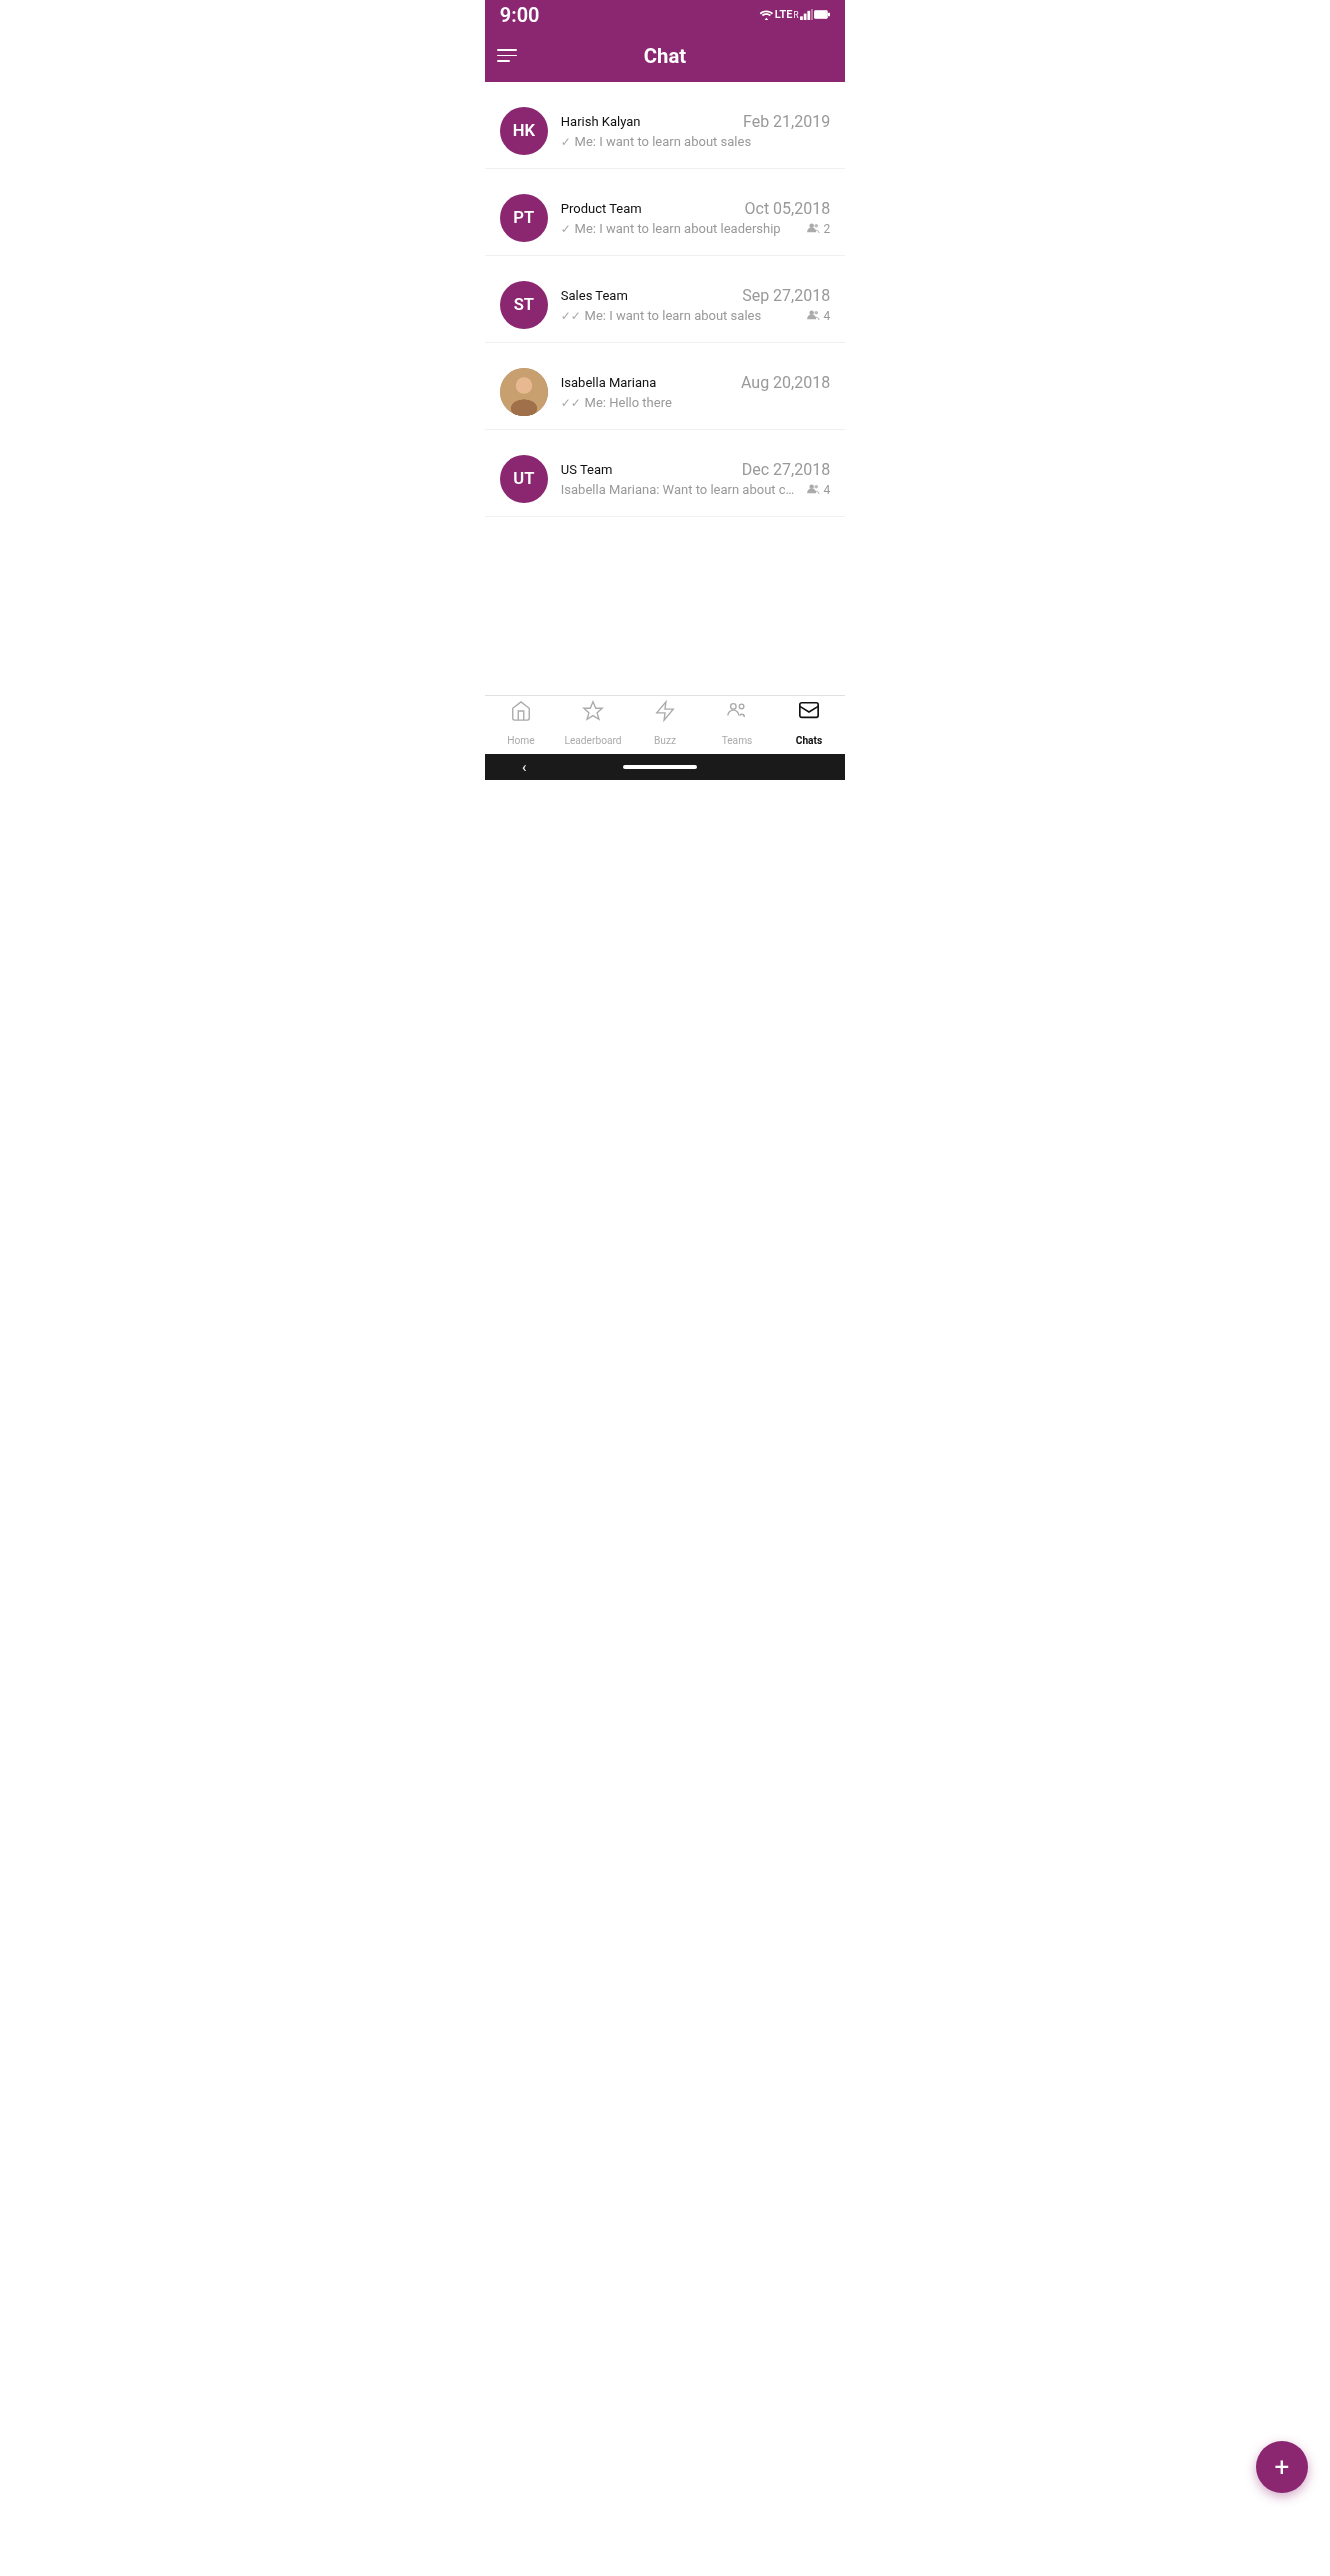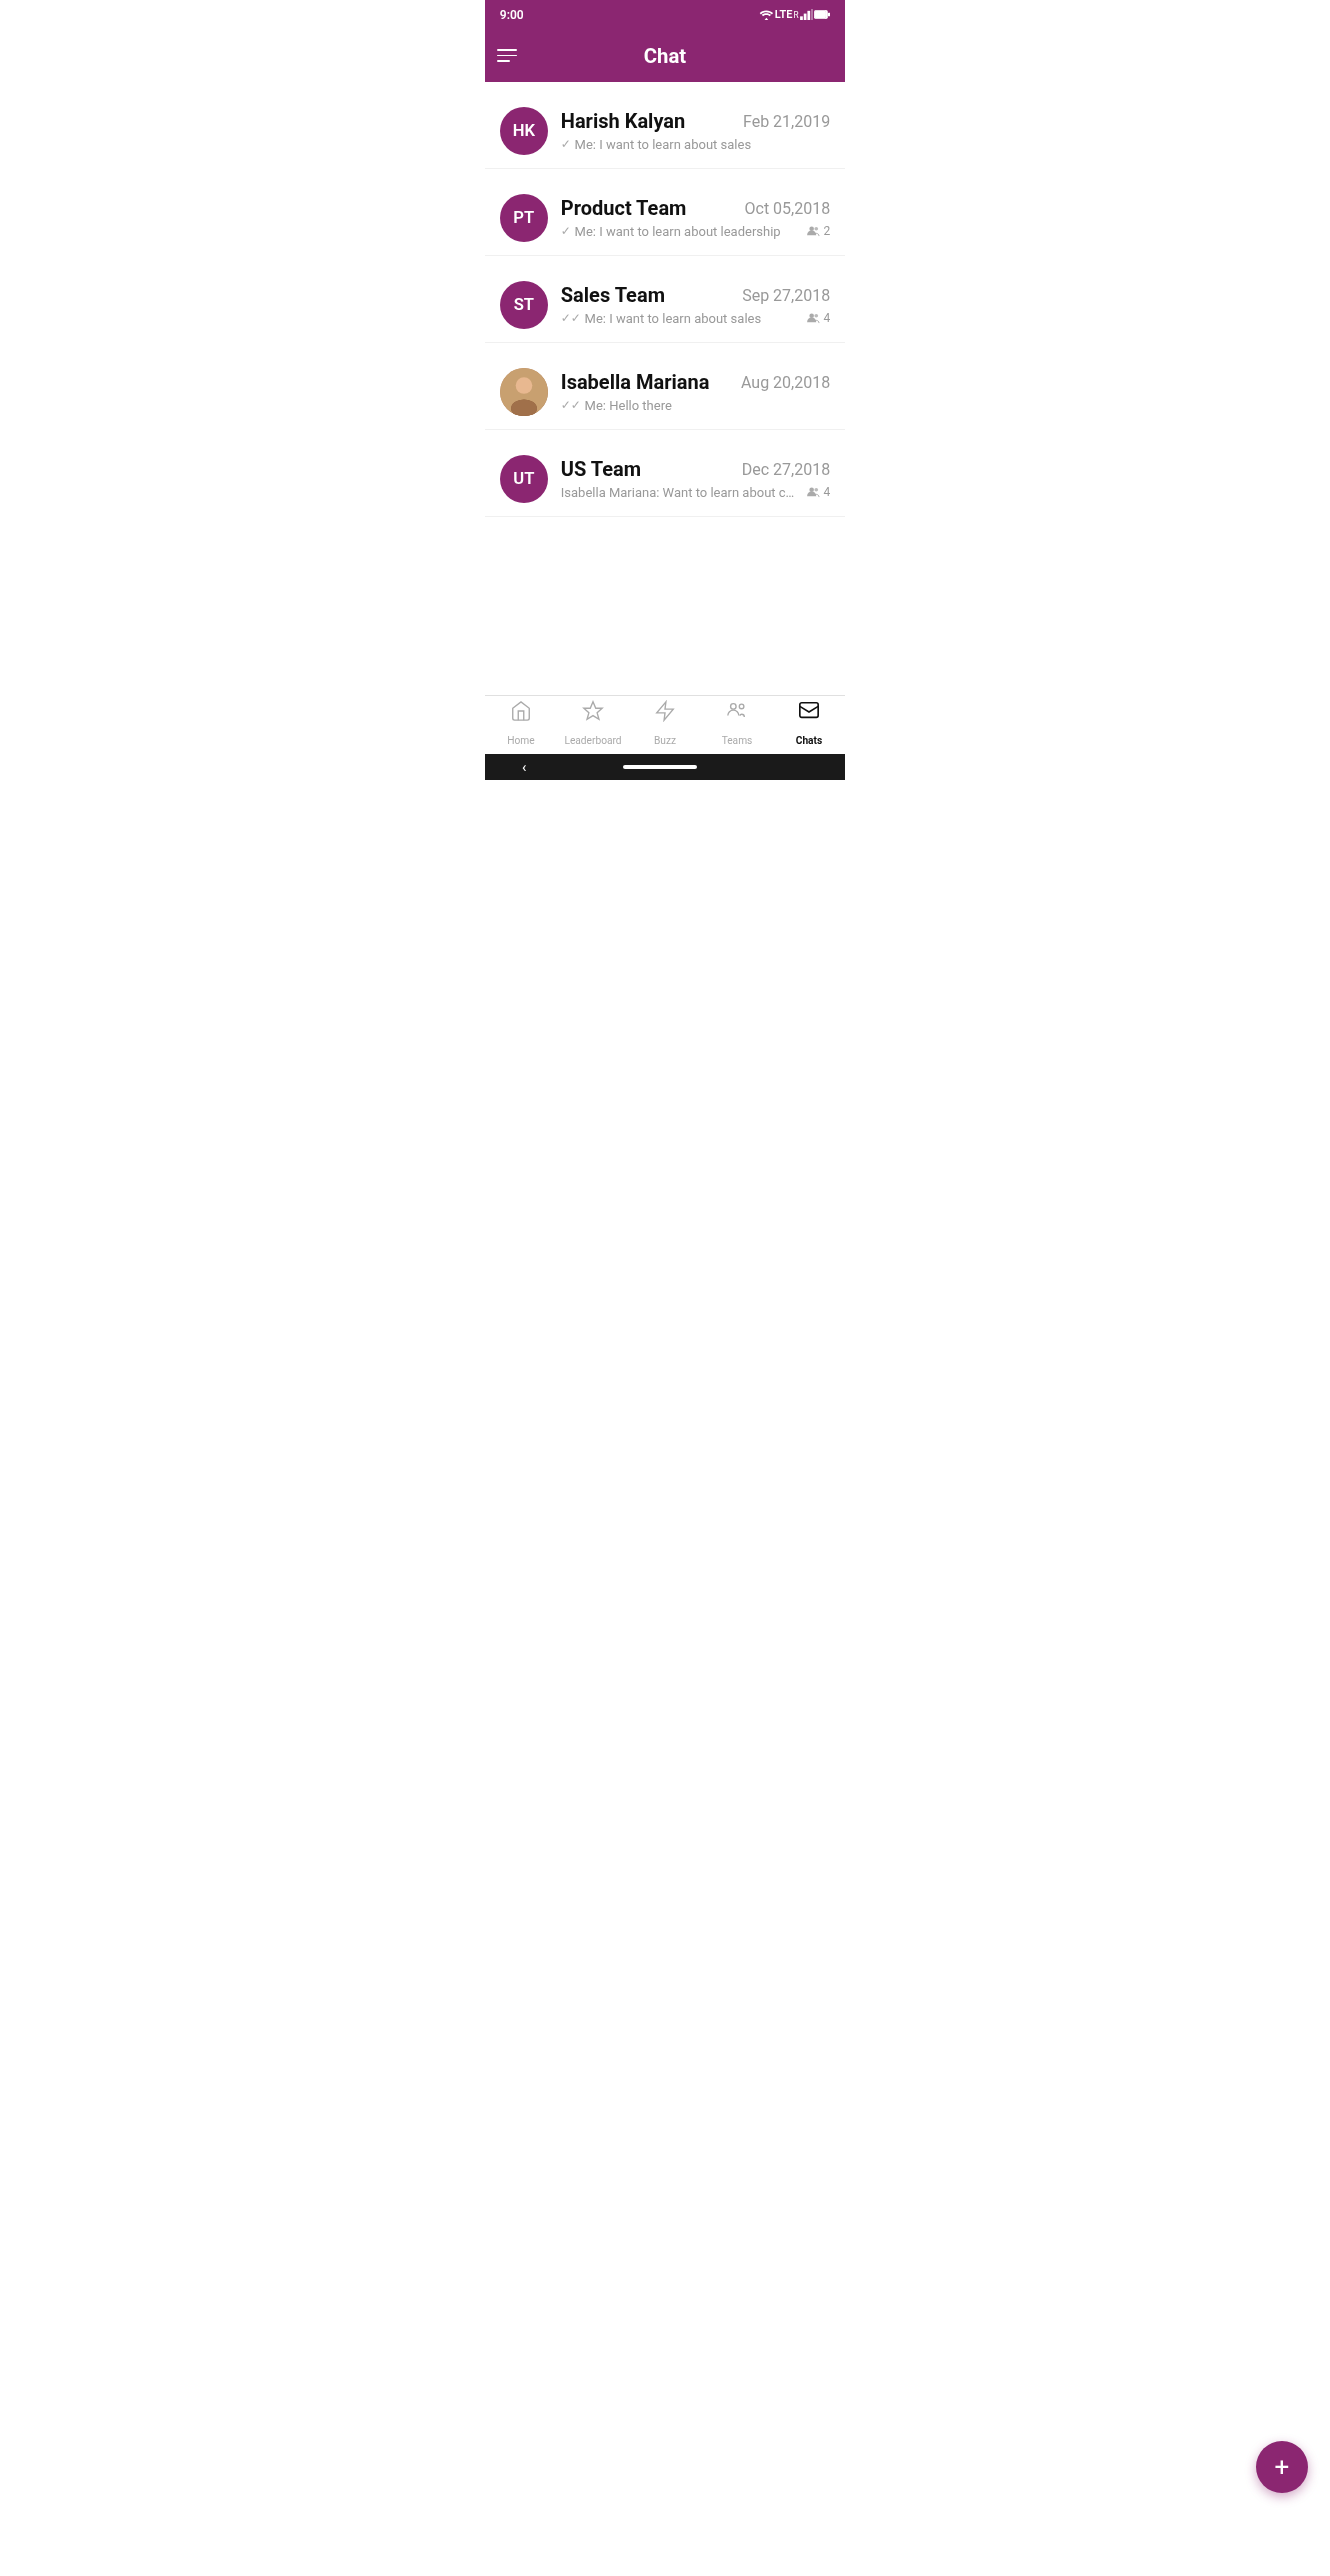--- a/index.html
+++ b/index.html
@@ -20,21 +20,21 @@
     .status-bar {
       background: #8B2671;
       color: white;
       display: flex;
       justify-content: space-between;
       align-items: center;
       padding: 5.5px 14.8px;
       height: 29.6px;
     }
     .status-time {
-      font-size: 12px;
+      font-size: 20px;
       font-weight: 600;
     }
     .status-icons {
       display: flex;
       align-items: center;
       gap: 1px;
       font-size: 11px;
     }
 
     
@@ -105,22 +105,22 @@
       margin-left: 13px;
       min-width: 0;
     }
     .chat-top {
       display: flex;
       justify-content: space-between;
       align-items: center;
       margin-bottom: 3.7px;
     }
     .chat-name {
-      font-size: 20px;
-      font-weight: 700;
+      font-size: 13px;
+      font-weight: 400;
       color: #111;
     }
     .chat-date {
       font-size: 16px;
       color: #999;
       white-space: nowrap;
       margin-left: 7.4px;
     }
     .chat-bottom {
       display: flex;

